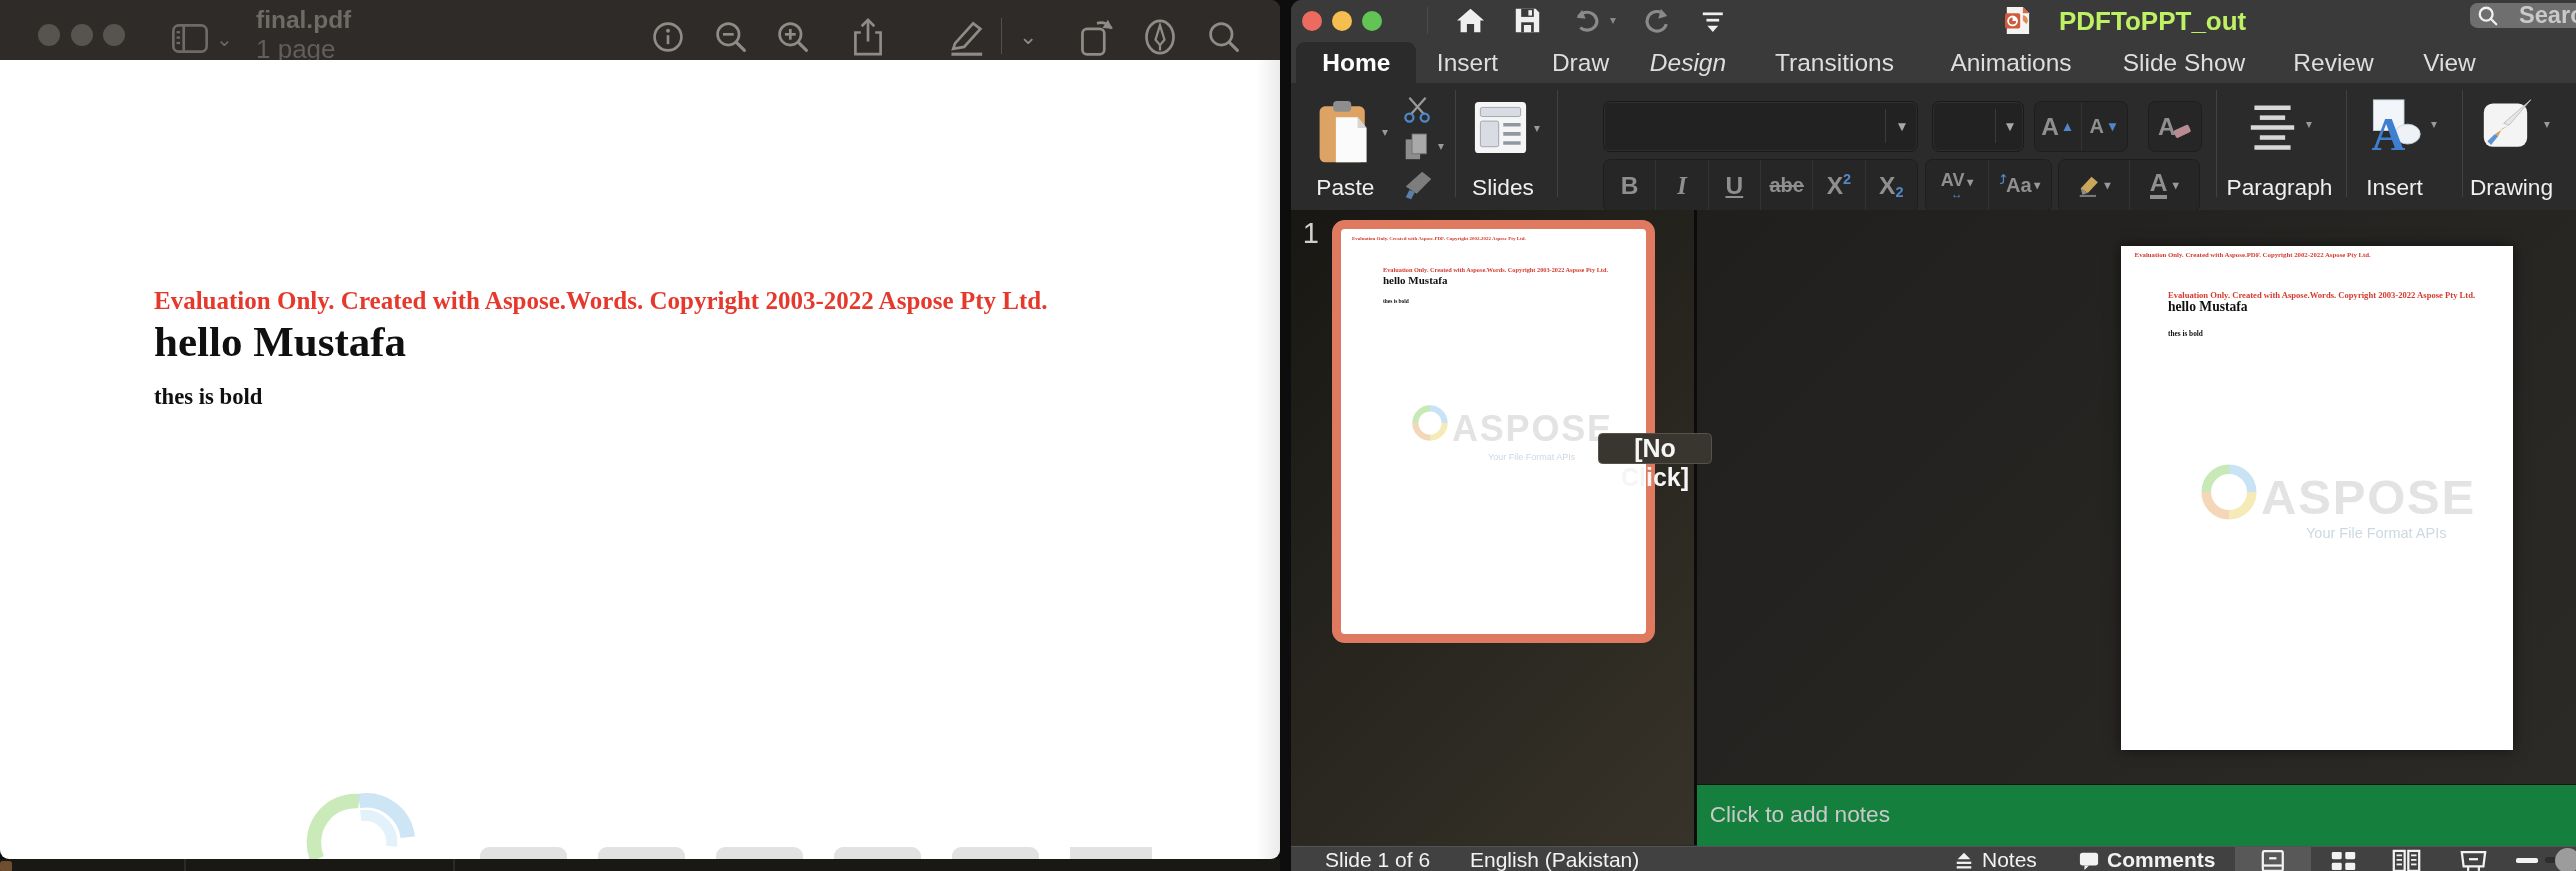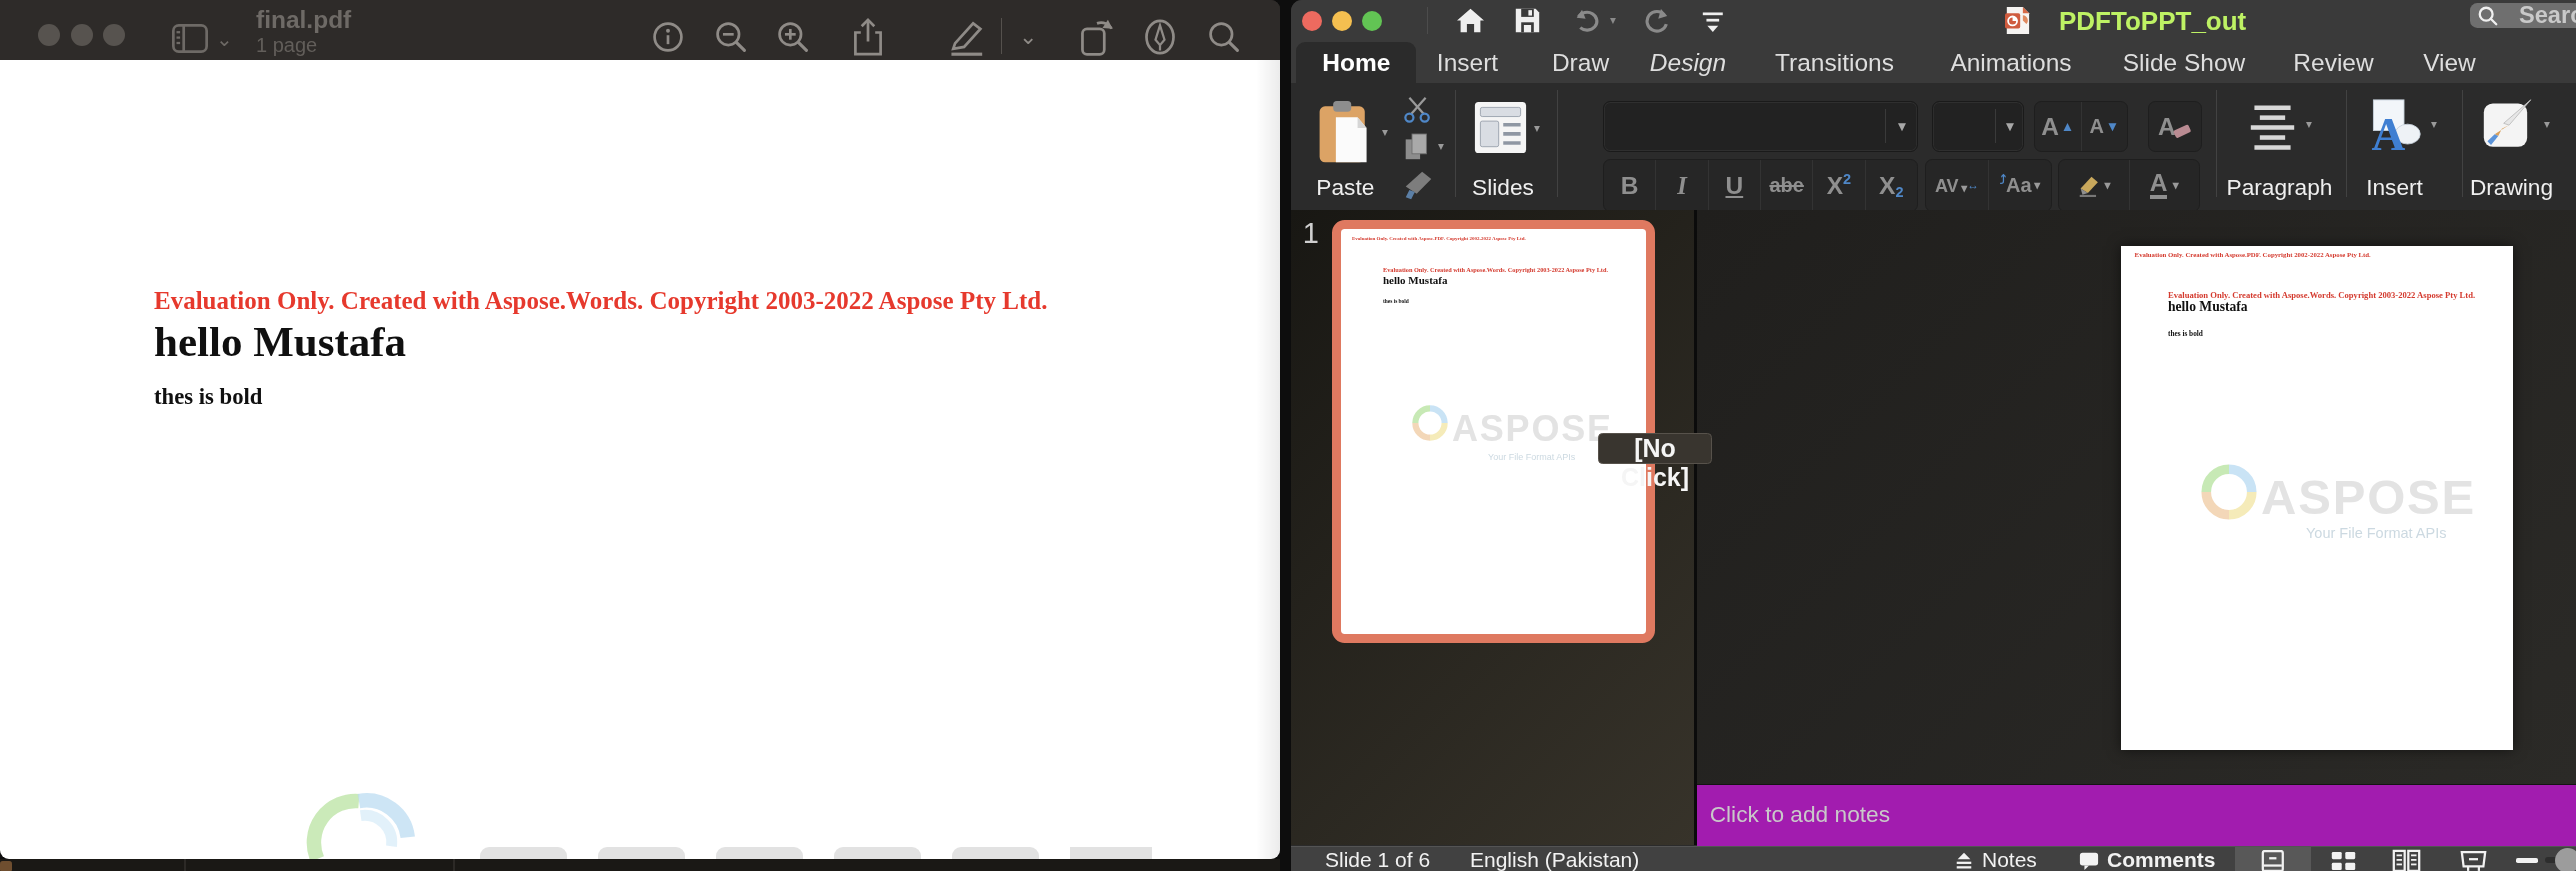--- a/index.html
+++ b/index.html
@@ -6,21 +6,21 @@
   body{width:2576px;height:872px;position:relative;overflow:hidden;
        font-family:"Liberation Sans",sans-serif;-webkit-font-smoothing:antialiased;}
   .ab{position:absolute;}
   .serif{font-family:"Liberation Serif",serif;}
   svg{display:block;}
   
   .pv-win{left:0;top:0;width:1280px;height:859px;border-radius:0 9px 9px 9px;overflow:hidden;background:#2e2b29;}
   .pv-titlebar{left:0;top:0;width:100%;height:60px;background:#2e2b29;}
   .tl{width:22px;height:22px;border-radius:50%;top:23.6px;}
   .pv-title{color:#6e6a66;font-size:24.5px;font-weight:bold;}
-  .pv-sub{color:#625e5a;font-size:20px;}
+  .pv-sub{color:#625e5a;font-size:26px;}
   .pv-page{left:0;top:60px;width:1280px;height:799px;background:#ffffff;}
   .pv-shade{right:0;top:0;width:23.6px;height:100%;background:linear-gradient(90deg,rgba(0,0,0,0),rgba(0,0,0,0.08));}
   .pv-red{color:#e6392d;font-weight:bold;}
   .strip{left:0;top:859px;width:1280px;height:12.7px;background:#1a1815;}
   .strip .seg{top:0;width:1.8px;height:12.7px;background:#2c2926;}
   
   .pp-win{left:1291px;top:0;width:1285px;height:872px;border-top-left-radius:11px;overflow:hidden;background:#2b2b2b;}
   .pp-titlebar{left:0;top:0;width:100%;height:42px;background:#3a3a3a;}
   .pp-title{color:#bef264;font-size:26px;font-weight:bold;margin-left:17px;}
   .pp-search{background:#6f6f6f;border-radius:7.3px 0 0 7.3px;}
@@ -36,21 +36,21 @@
   .field{background:#222222;border:0.9px solid #1a1a1a;border-radius:7.3px;box-shadow:inset 0 0 0 0.9px #2f2f2f;}
   .fgroup{background:#262626;border:0.9px solid #1e1e1e;border-radius:7.3px;display:flex;align-items:center;}
   .fcell{display:flex;align-items:center;justify-content:center;height:100%;flex:1;
          color:#8f8f8f;font-size:24.5px;font-weight:bold;border-right:0.9px solid #333;}
   .fcell:last-child{border-right:none;}
   .blue{color:#4f87c7;}
   
   .thumb-panel{left:0;top:210px;width:404px;height:635px;background:linear-gradient(135deg,#181713,#37332a);}
   .main-area{left:406px;top:210px;width:879px;height:574px;background:linear-gradient(135deg,#201f1d,#2b2a27);}
   .vdivide{left:403px;top:210px;width:2.7px;height:635px;background:#0b0b0b;}
-  .notes{left:406px;top:784px;width:879px;height:62px;background:#a21caf;border-top:1.8px solid #141414;}
+  .notes{left:406px;top:784px;width:879px;height:62px;background:#15803d;border-top:1.8px solid #141414;}
   .notes-txt{color:#c9c9c9;font-size:22.7px;}
   .statusbar{left:0;top:846px;width:100%;height:26px;background:#414141;border-top:0.9px solid #545454;}
   .st-txt{color:#f2f2f2;font-size:21px;line-height:25px;}
   .slide-border{border:9px solid #df7960;border-radius:12.7px;background:#ffffff;}
   .tooltip{background:#39352f;border:1.8px solid #57524b;border-radius:4.5px;color:#f5f5f5;
            font-size:25px;font-weight:bold;text-align:center;}
   .wm-text{font-weight:bold;color:#e3e3e3;letter-spacing:1.8px;}
   .wm-tag{color:#ccd9e1;}
   .mini-red{color:#d43a2e;font-weight:bold;}
 </style>
@@ -296,21 +296,21 @@
       <div class="fcell">
         <span>X</span>
         <span class="blue" style="font-size:14.5px;margin-top:-12.7px;">2</span>
       </div>
       <div class="fcell">
         <span>X</span>
         <span class="blue" style="font-size:14.5px;margin-top:12.7px;">2</span>
       </div>
     </div>
     <div class="ab fgroup" style="left:634px;top:76px;width:125px;height:51px;">
-      <div class="fcell" style="flex-direction:row;font-size:18px;line-height:1;">
+      <div class="fcell" style="flex-direction:column;font-size:18px;line-height:1;">
         <span><span>AV</span><span class="dds" style="margin-left:2.7px;">▾</span></span>
         <span class="blue" style="font-size:11.8px;">↔</span>
       </div>
       <div class="fcell" style="font-size:20px;">
         <span class="blue" style="font-size:12.7px;margin-top:-11px;">⤴</span>
         <span>Aa</span>
           <span class="dds" style="margin-left:2.7px;">▾</span>
       </div>
     </div>
     <div class="ab fgroup" style="left:767px;top:76px;width:140px;height:51px;">

